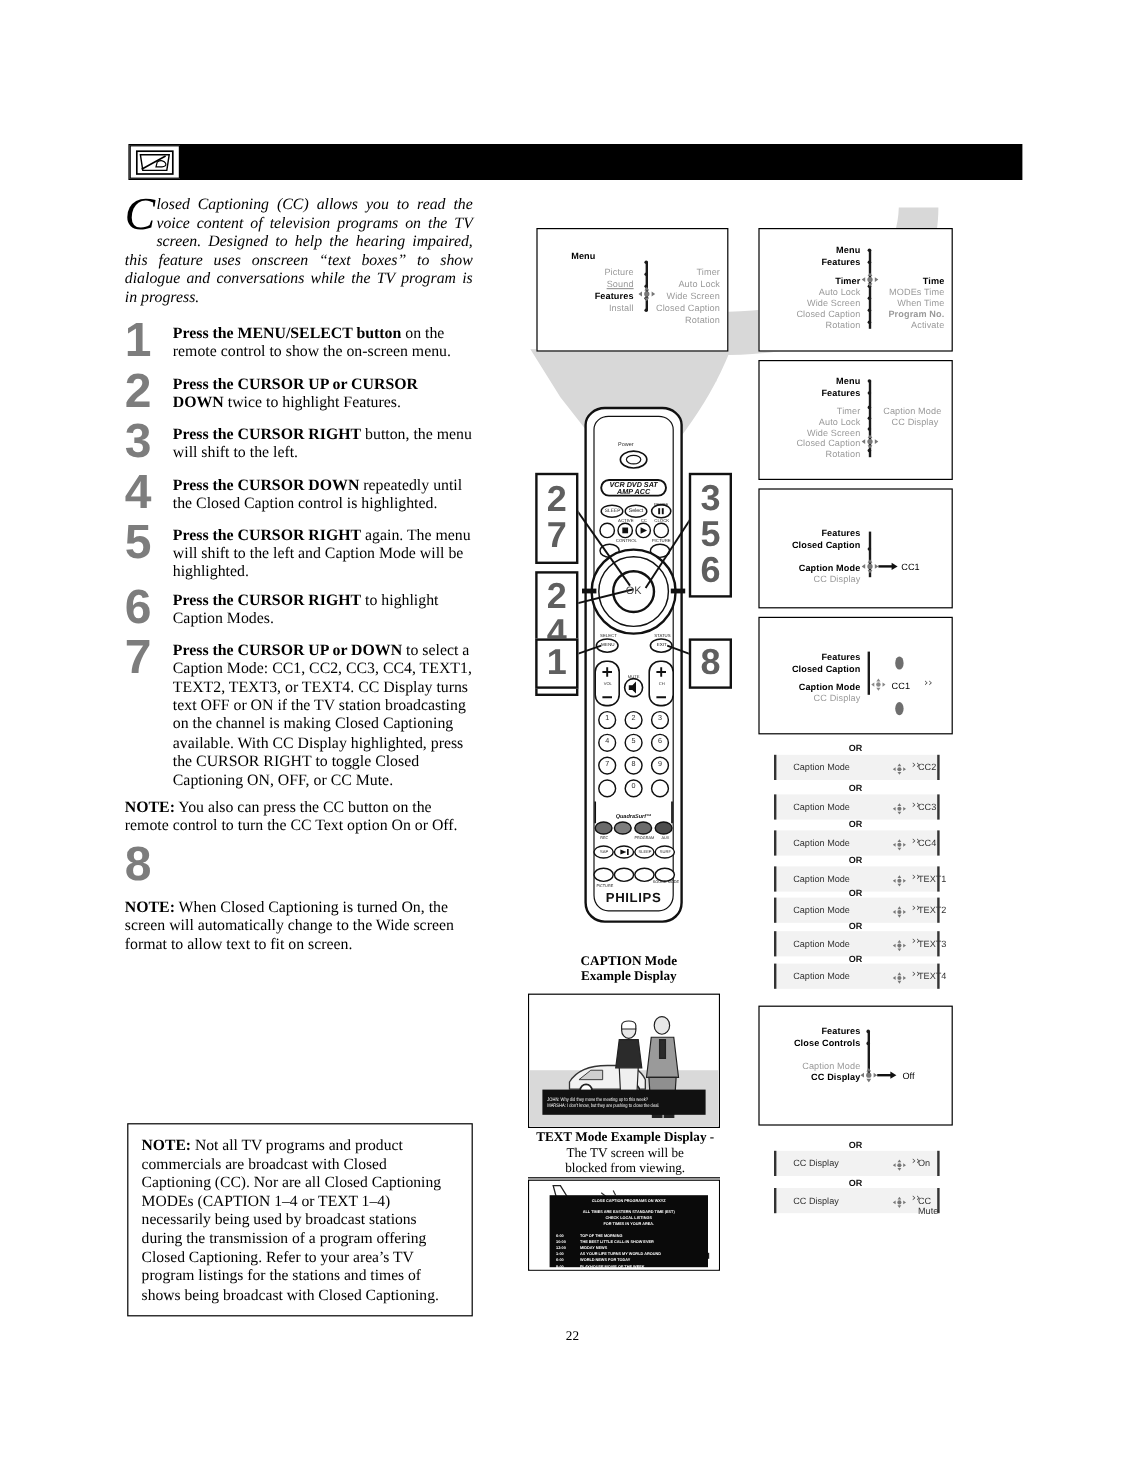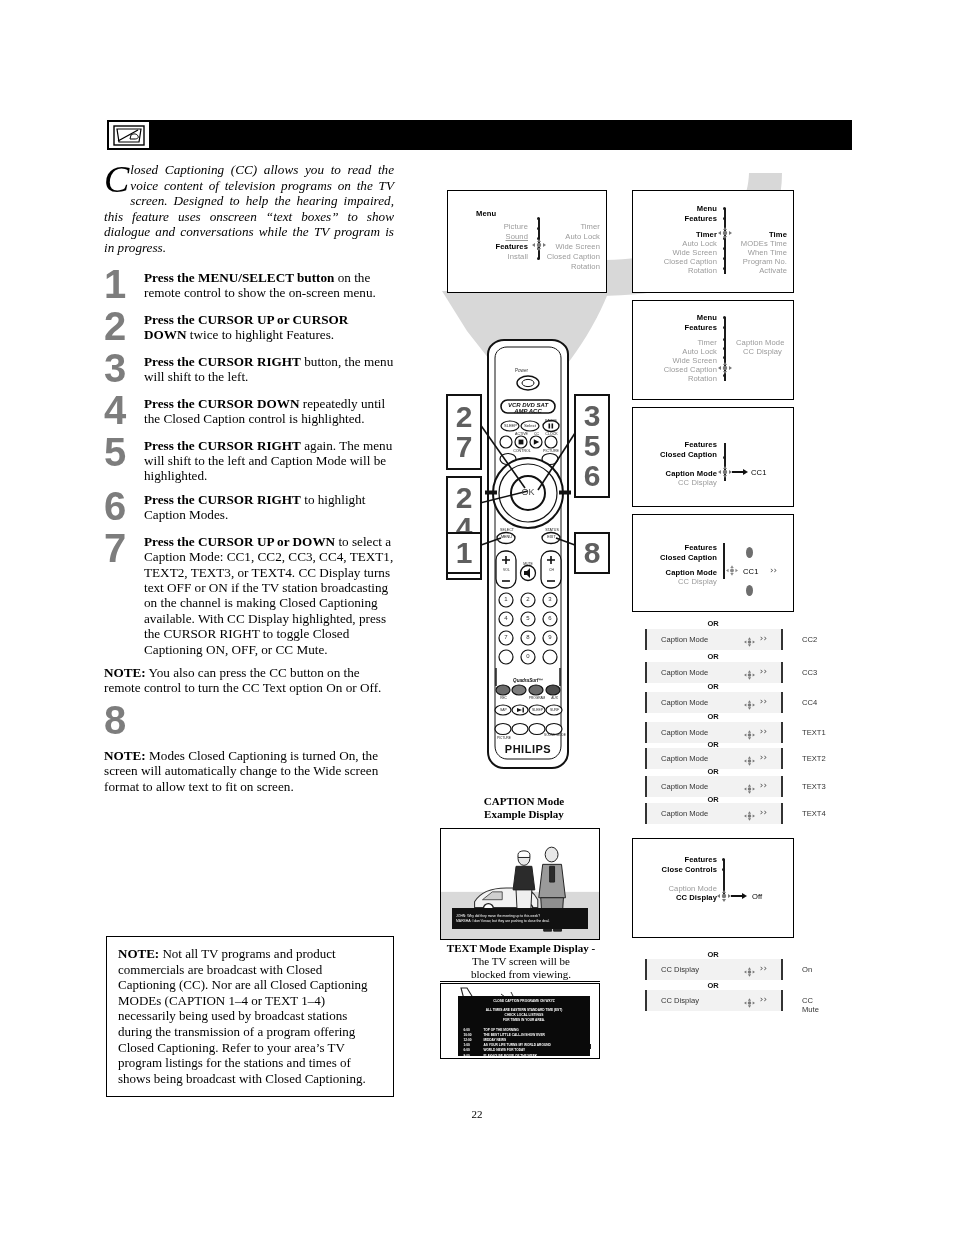--- a/index.html
+++ b/index.html
@@ -134,21 +134,21 @@
     position:absolute;height:21px;
     background:#f2f2f2;
     border-left:2px solid #333;border-right:2px solid #333;
     box-sizing:border-box;
     font-family:"Liberation Sans", sans-serif;
   }
   .strip .s-label{
     position:absolute;left:14px;top:6px;font-size:7.6px;color:#333;white-space:nowrap;
   }
   .strip .s-pad{position:absolute;left:97px;top:4px;}
-  .strip .s-val{position:absolute;left:118px;top:6px;font-size:7.6px;color:#333;margin-left:37px;}
+  .strip .s-val{position:absolute;left:118px;top:6px;font-size:7.6px;color:#333;}
   .strip .s-ar{position:absolute;right:14px;top:4px;font-size:9px;color:#444;font-family:"DejaVu Sans",sans-serif;}
 
   
   .remote-wrap{position:absolute;left:440px;top:338px;width:172px;height:440px;}
   .callout{
     position:absolute;border:2px solid #111;background:#fff;
     font-family:"Liberation Sans", sans-serif;
     font-weight:bold;color:#5f5f5f;
     display:flex;flex-direction:column;align-items:center;justify-content:center;
     line-height:1;
@@ -251,21 +251,21 @@
       <div class="step-num">7</div>
       <div class="step-body"><b>Press the CURSOR UP or DOWN</b><span> to select a Caption Mode:  CC1, CC2, CC3, CC4, TEXT1, TEXT2, TEXT3, or TEXT4. CC Display turns text OFF or ON if the TV station broadcasting on the channel is making Closed Captioning available. With CC Display highlighted, press the CURSOR RIGHT to toggle Closed Captioning ON, OFF, or CC Mute.</span></div>
     </div>
 
     <p class="note"><b>NOTE:</b><span> You also can press the CC button on the remote control to turn the CC Text option On or Off.</span></p>
 
     <div class="step">
       <div class="step-num">8</div>
     </div>
 
-    <p class="note"><b>NOTE:</b><span> Modes Closed Captioning is turned On, the screen will automatically change to the Wide screen format to allow text to fit on screen.</span></p>
+    <p class="note"><b>NOTE:</b><span> When Closed Captioning is turned On, the screen will automatically change to the Wide screen format to allow text to fit on screen.</span></p>
   </div>
 
   <div class="note-box">
     <b>NOTE:</b><span>  Not all TV programs and product commercials are broadcast with Closed Captioning (CC).  Nor are all Closed Captioning  MODEs (CAPTION 1–4 or TEXT 1–4) necessarily being used by broadcast stations during the transmission of a program offering Closed Captioning.  Refer to your area’s TV program listings for the stations and times of shows being broadcast with Closed Captioning.</span>
   </div>
 
   <div class="osd-box" style="left:447px;top:190px;width:160px;height:103px;">
     <div class="osd-inner">
       <div class="osd-label bold" style="left:28px;top:18px;">Menu</div>
       <div class="osd-spine" style="left:90px;top:27px;height:41px;"></div>
@@ -327,21 +327,21 @@
               <polygon points="0,6 3,4 3,8"></polygon>
               <polygon points="14,6 11,4 11,8"></polygon>
               <circle cx="7" cy="6" r="2.2"></circle>
             </g>
           </svg>
       </div>
 
       <div class="osd-label bold r" style="left:86px;top:39px;width:68px;">Time</div>
       <div class="osd-label dim r" style="left:86px;top:48px;width:68px;">MODEs Time</div>
       <div class="osd-label dim r" style="left:86px;top:57px;width:68px;">When Time</div>
-      <div class="osd-label dim r" style="left:86px;top:66px;width:68px;">Program No.</div>
+      <div class="osd-label dim r" style="left:86px;top:66px;width:68px;font-weight:bold;">Program No.</div>
       <div class="osd-label dim r" style="left:86px;top:75px;width:68px;">Activate</div>
     </div>
   </div>
 
   <div class="osd-box" style="left:632px;top:300px;width:162px;height:100px;">
     <div class="osd-inner">
       <div class="osd-label bold r" style="left:10px;top:12px;width:74px;">Menu</div>
       <div class="osd-label bold r" style="left:10px;top:22px;width:74px;">Features</div>
 
       <div class="osd-spine" style="left:91px;top:16px;height:64px;"></div>

